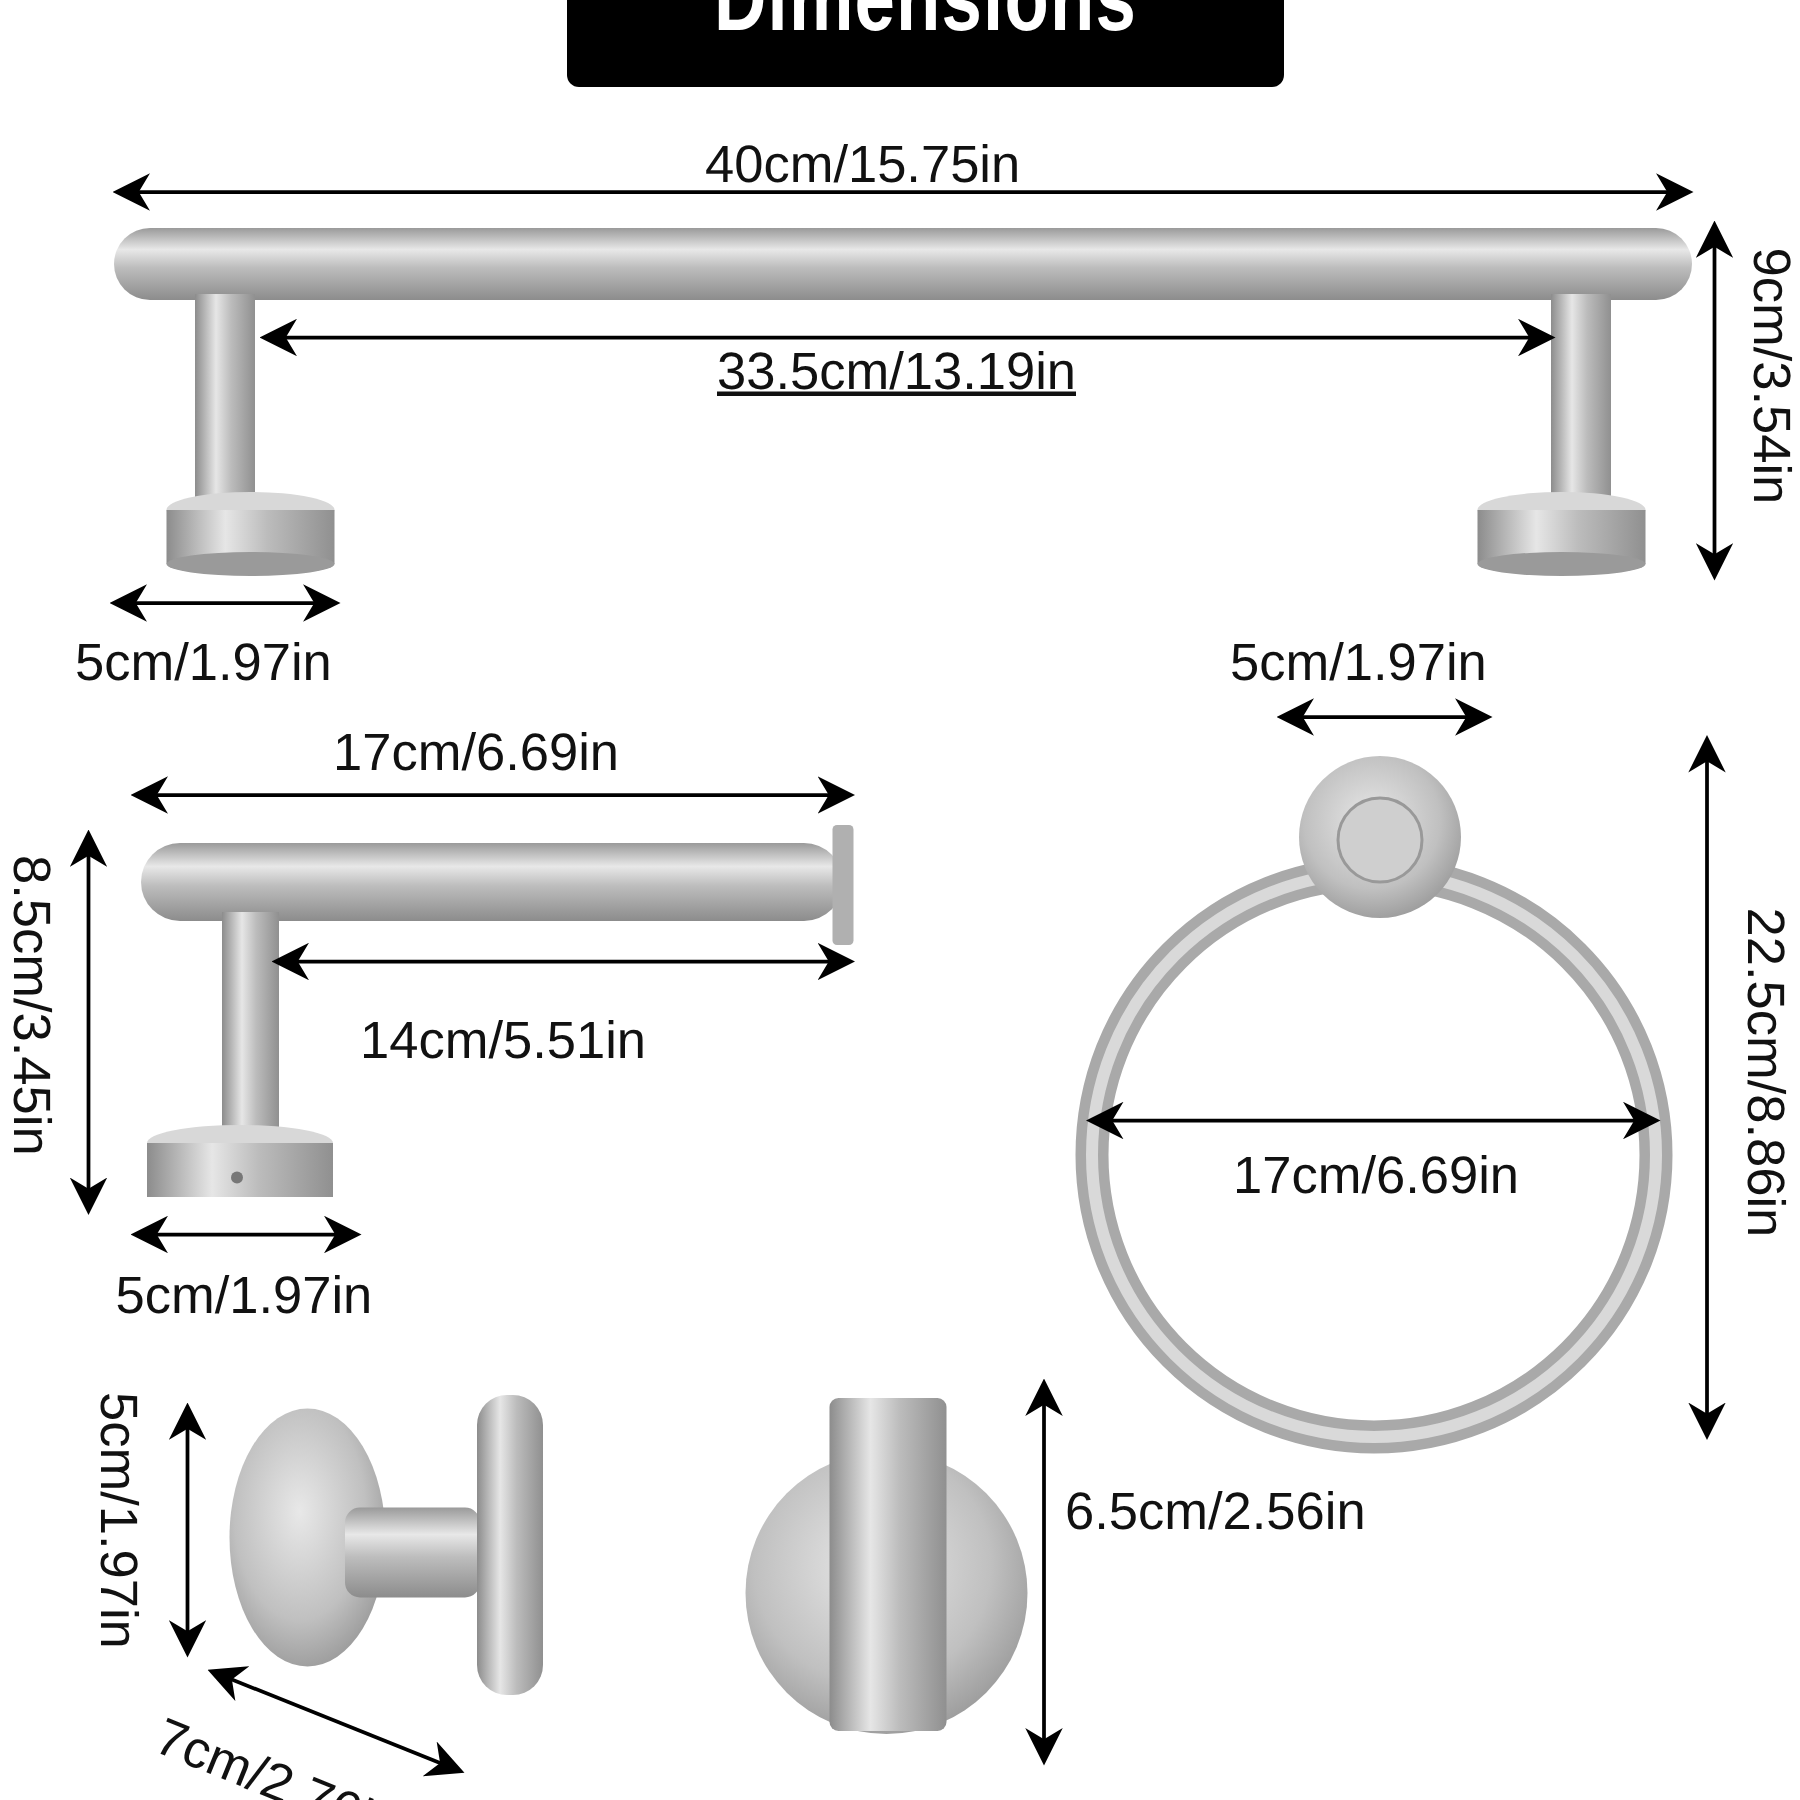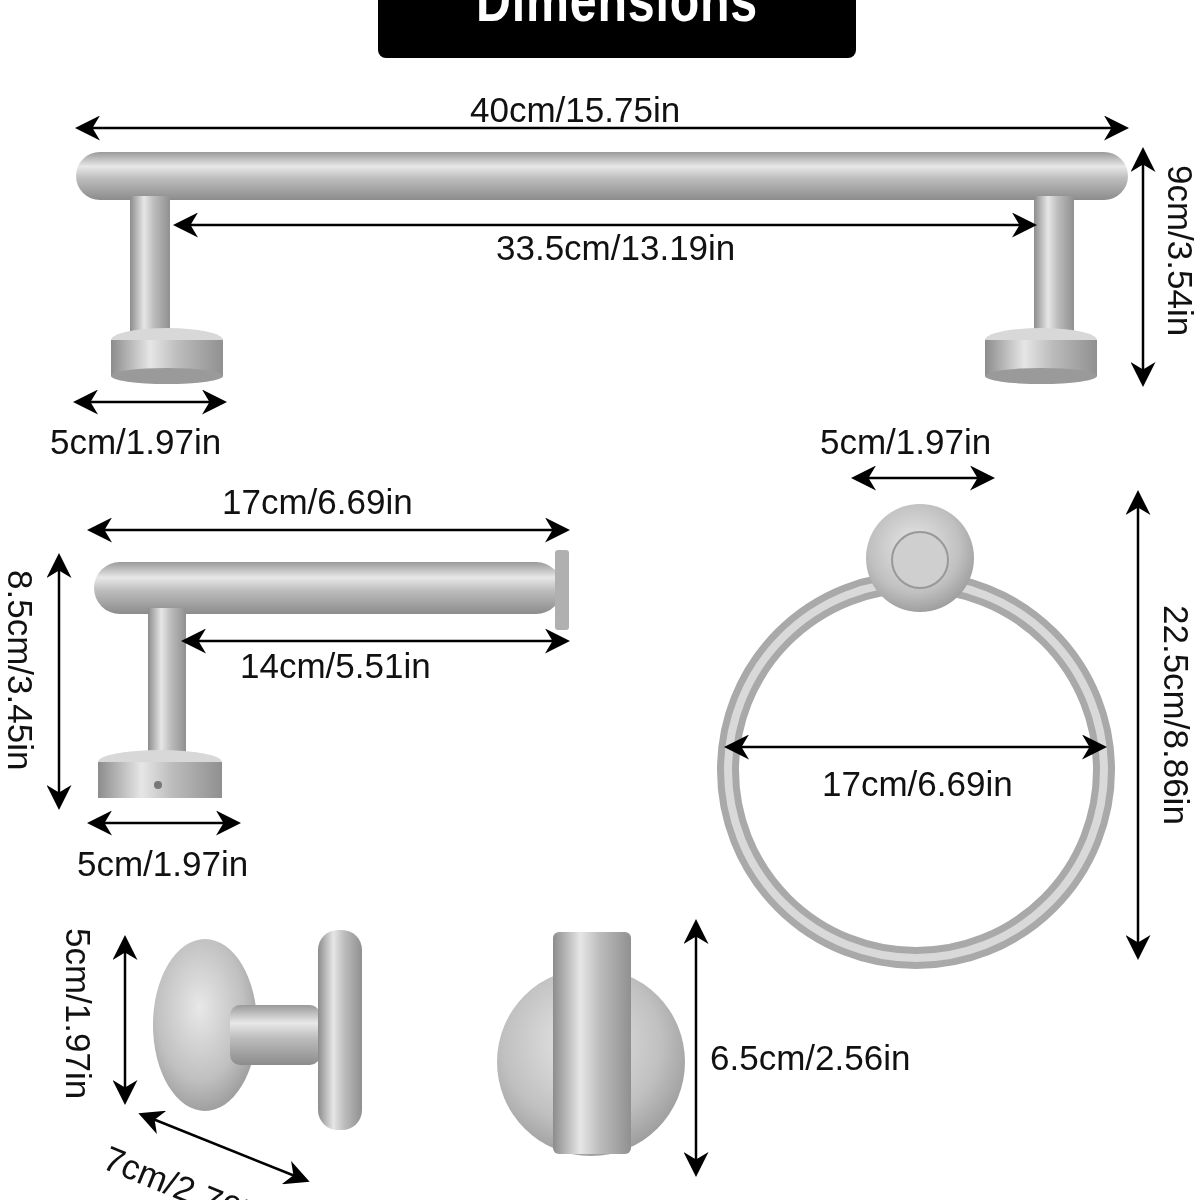--- a/index.html
+++ b/index.html
@@ -92,28 +92,28 @@
     <line x1="856" y1="478" x2="990" y2="478" marker-start="url(#ah)" marker-end="url(#ah)"></line>
     <line x1="729" y1="747" x2="1102" y2="747" marker-start="url(#ah)" marker-end="url(#ah)"></line>
     <line x1="1138" y1="495" x2="1138" y2="955" marker-start="url(#ah)" marker-end="url(#ah)"></line>
     <line x1="125" y1="940" x2="125" y2="1100" marker-start="url(#ah)" marker-end="url(#ah)"></line>
     <line x1="143" y1="1115" x2="305" y2="1180" marker-start="url(#ah)" marker-end="url(#ah)"></line>
     <line x1="696" y1="924" x2="696" y2="1172" marker-start="url(#ah)" marker-end="url(#ah)"></line>
   </g>
 </svg>
 
 <div class="lbl" style="left:470px;top:92px;">40cm/15.75in</div>
-<div class="lbl" style="left:496px;top:230px;">33.5cm/13.19in</div>
+<div class="lbl" style="left:478px;top:230px;text-decoration:underline;">33.5cm/13.19in</div>
 <div class="vlbl" style="left:1198px;top:165px;">9cm/3.54in</div>
 <div class="lbl" style="left:50px;top:424px;">5cm/1.97in</div>
 
 <div class="lbl" style="left:222px;top:484px;">17cm/6.69in</div>
-<div class="lbl" style="left:240px;top:648px;">14cm/5.51in</div>
+<div class="lbl" style="left:240px;top:676px;">14cm/5.51in</div>
 <div class="vlbl" style="left:38px;top:570px;">8.5cm/3.45in</div>
 <div class="lbl" style="left:77px;top:846px;">5cm/1.97in</div>
 
 <div class="lbl" style="left:820px;top:424px;">5cm/1.97in</div>
 <div class="lbl" style="left:822px;top:766px;">17cm/6.69in</div>
 <div class="vlbl" style="left:1194px;top:605px;">22.5cm/8.86in</div>
 
 <div class="vlbl" style="left:96px;top:928px;">5cm/1.97in</div>
 <div class="lbl" style="left:112px;top:1140px;transform:rotate(22deg);transform-origin:0 0;">7cm/2.76in</div>
-<div class="lbl" style="left:710px;top:1040px;">6.5cm/2.56in</div>
+<div class="lbl" style="left:710px;top:990px;">6.5cm/2.56in</div>
 
 </body></html>

